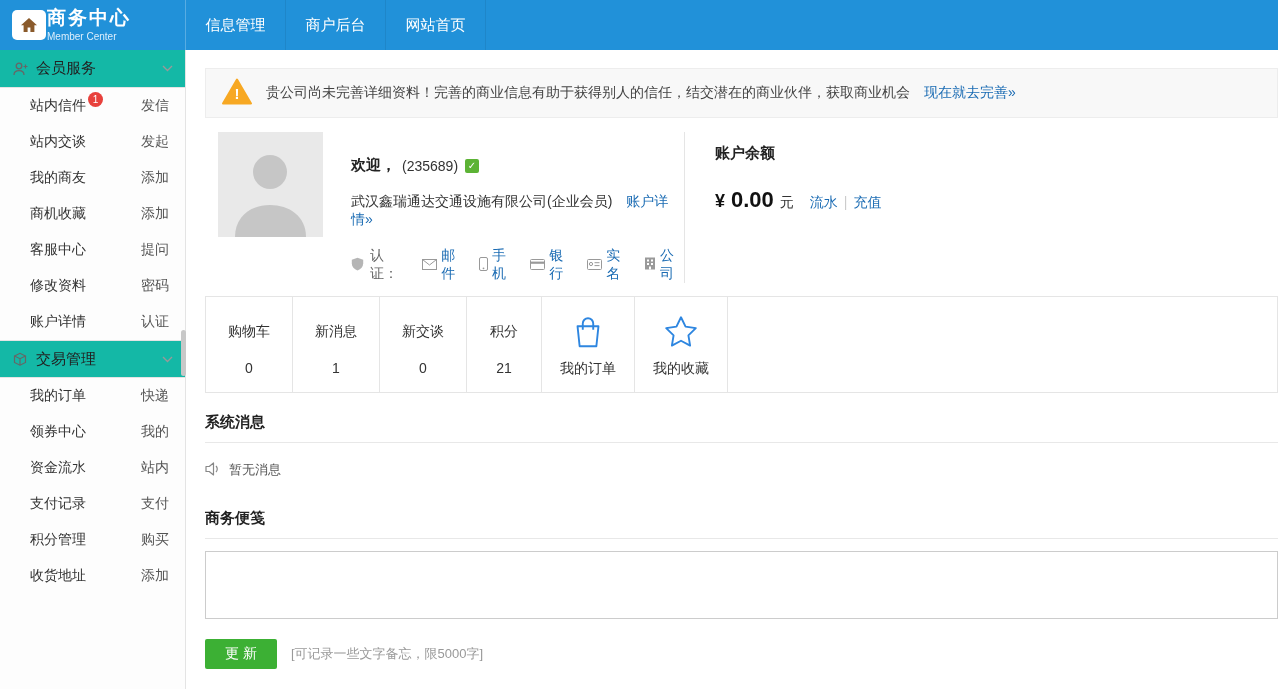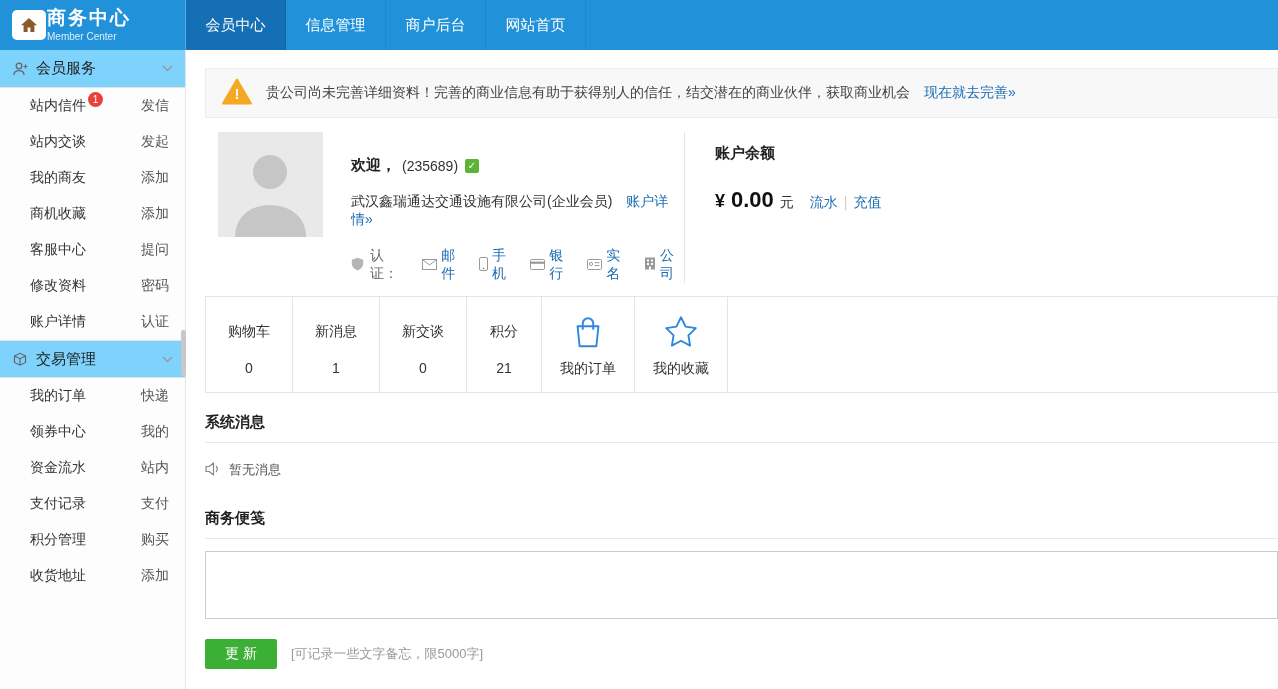--- a/index.html
+++ b/index.html
@@ -20,21 +20,21 @@
   .nav { display:flex; }
   .nav-tab { width:100px; display:flex; align-items:center; justify-content:center; color:#fff; font-size:15px; cursor:pointer; border-right:1px solid rgba(0,0,0,0.07); }
   .nav-tab.active { background:#156fb4; }
 
   
   .page-body { display:flex; height:639px; }
   .sidebar { width:186px; border-right:1px solid #e4e4e4; background:#fdfdfd; flex:none; }
   .main { flex:1; padding:0 0 0 19px; }
 
   
-  .section-header { height:38px; background:#7dd3fc; border-bottom:1px solid #e4e4e4; display:flex; align-items:center; padding:0 12px; gap:8px; cursor:pointer; }
+  .section-header { height:38px; background:#14b8a6; border-bottom:1px solid #e4e4e4; display:flex; align-items:center; padding:0 12px; gap:8px; cursor:pointer; }
   .section-header + .section-header, .side-item + .section-header { border-top:1px solid #e4e4e4; }
   .sec-title { font-size:15px; color:#222; flex:1; }
   .sec-icon, .chevron { display:flex; align-items:center; }
   .side-item { height:36px; display:flex; align-items:center; padding:0 16px 0 30px; cursor:pointer; background:#fdfdfd; }
   .side-left { flex:1; display:flex; align-items:flex-start; gap:2px; }
   .side-label { font-size:14px; color:#333; }
   .side-action { font-size:14px; color:#555; }
   .badge { min-width:15px; height:15px; border-radius:8px; background:#e8413c; color:#fff; font-size:10px; display:flex; align-items:center; justify-content:center; padding:0 3px; position:relative; top:-5px; }
   .scroll-thumb { position:absolute; left:181px; top:330px; width:5px; height:46px; background:#c8c8c8; border-radius:3px; cursor:grab; }
 
@@ -93,21 +93,20 @@
       <svg width="20" height="20" viewBox="0 0 20 20">
           <path d="M10 3l8 7.2h-2.6V17h-4v-4.6h-2.8V17h-4v-6.8H2z" fill="#8a5a2b"></path>
         </svg>
     </span>
     <span class="logo-text">
       <span class="logo-title">商务中心</span>
       <span class="logo-sub">Member Center</span>
     </span>
   </div>
   <nav class="nav">
-    <div class="nav-tab active">会员中心</div>
     <div class="nav-tab">信息管理</div>
     <div class="nav-tab">商户后台</div>
     <div class="nav-tab">网站首页</div>
   </nav>
 </header>
 
 <div class="page-body">
   <aside class="sidebar">
 
     <div class="section-header">

